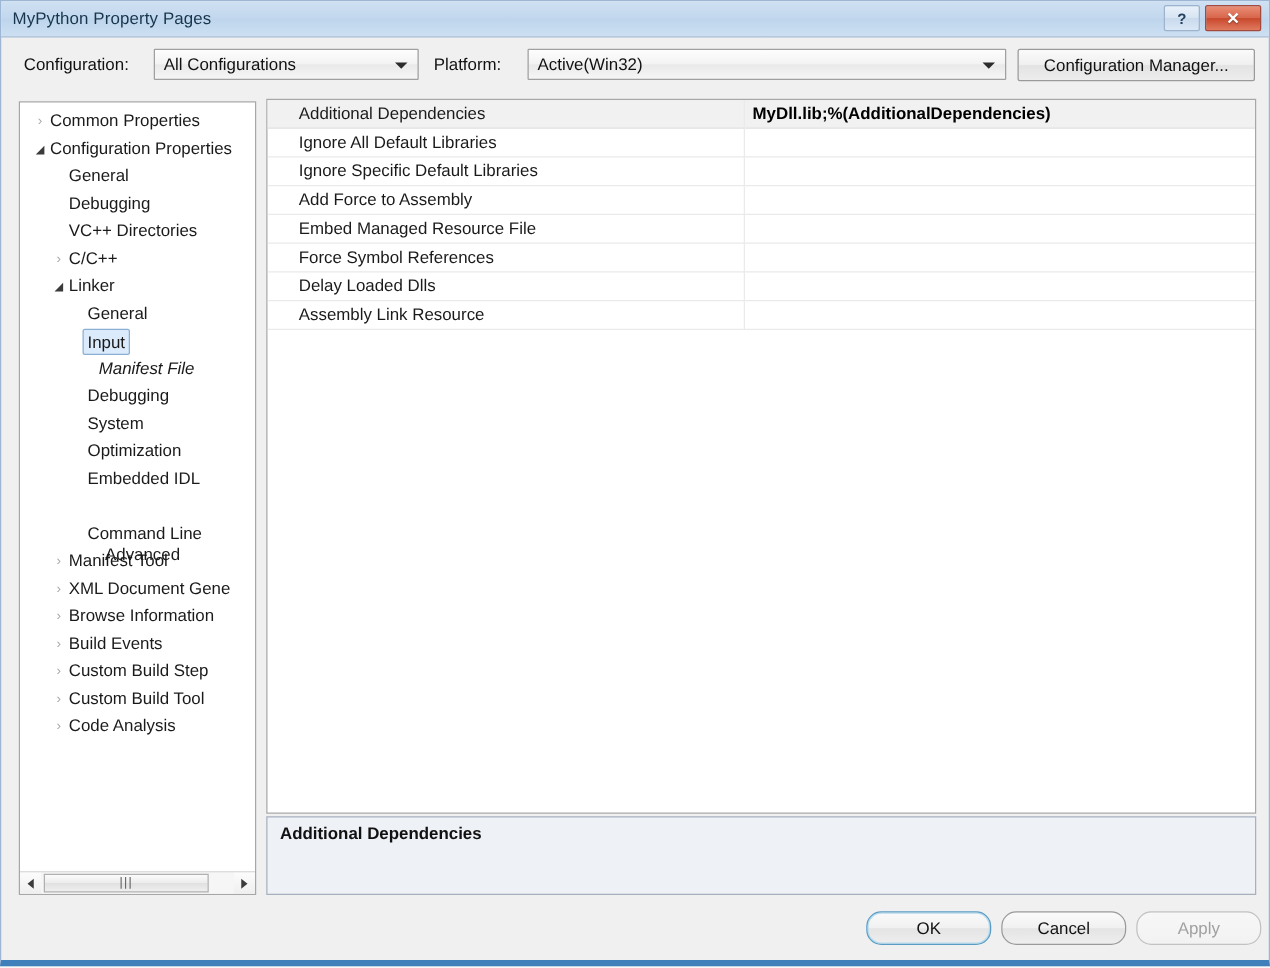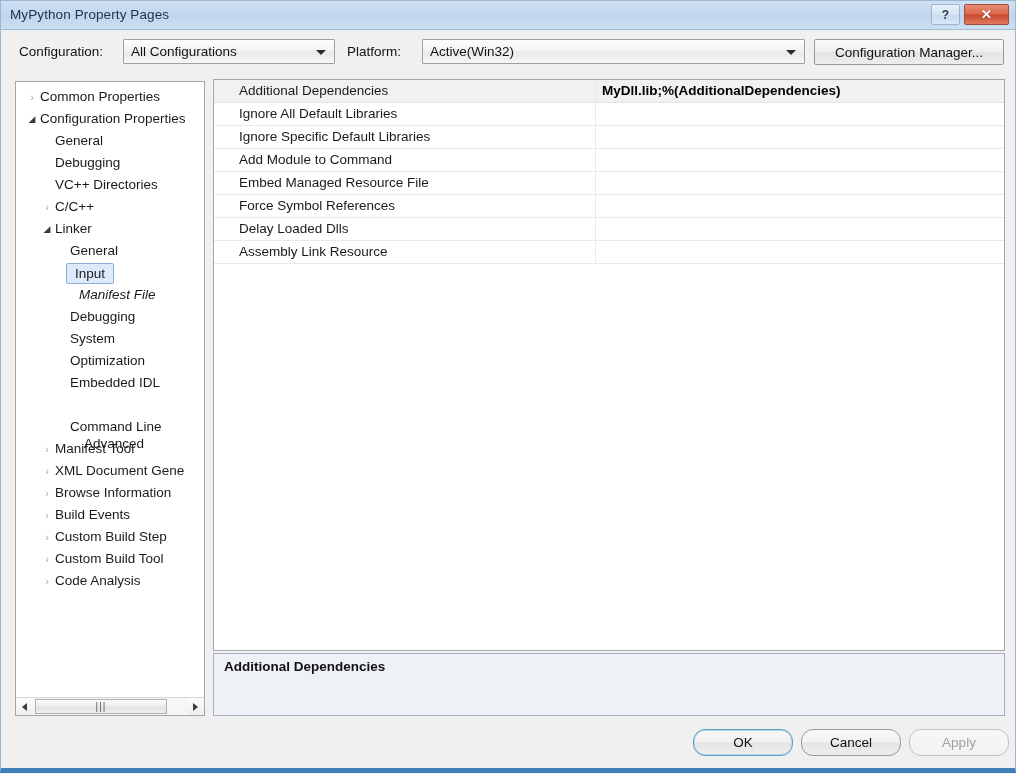--- a/index.html
+++ b/index.html
@@ -167,21 +167,21 @@
     text-align: center;
     font-size: 11px;
     line-height: 22px;
   }
   .chev.collapsed { color: #a9a9a9; }
   .chev.expanded  { color: #3b3b3b; font-size: 9px; }
   .tnode.selected .tlabel {
     background: #dcebfb;
     border: 1px solid #8aafd4;
     border-radius: 2px;
-    padding: 0 8px;
+    padding: 0 3px;
     line-height: 19px;
     height: 19px;
     top: 1px;
     margin-left: -4px;
   }
 
   
   .hscroll {
     position: absolute;
     left: 0; bottom: 0;
@@ -481,21 +481,21 @@
           <span class="gname">Ignore All Default Libraries</span>
           <span class="gsplit"></span>
           <span class="gval"></span>
         </div>
         <div class="grow">
           <span class="gname">Ignore Specific Default Libraries</span>
           <span class="gsplit"></span>
           <span class="gval"></span>
         </div>
         <div class="grow">
-          <span class="gname">Add Module to Command</span>
+          <span class="gname">Add Force to Assembly</span>
           <span class="gsplit"></span>
           <span class="gval"></span>
         </div>
         <div class="grow">
           <span class="gname">Embed Managed Resource File</span>
           <span class="gsplit"></span>
           <span class="gval"></span>
         </div>
         <div class="grow">
           <span class="gname">Force Symbol References</span>

